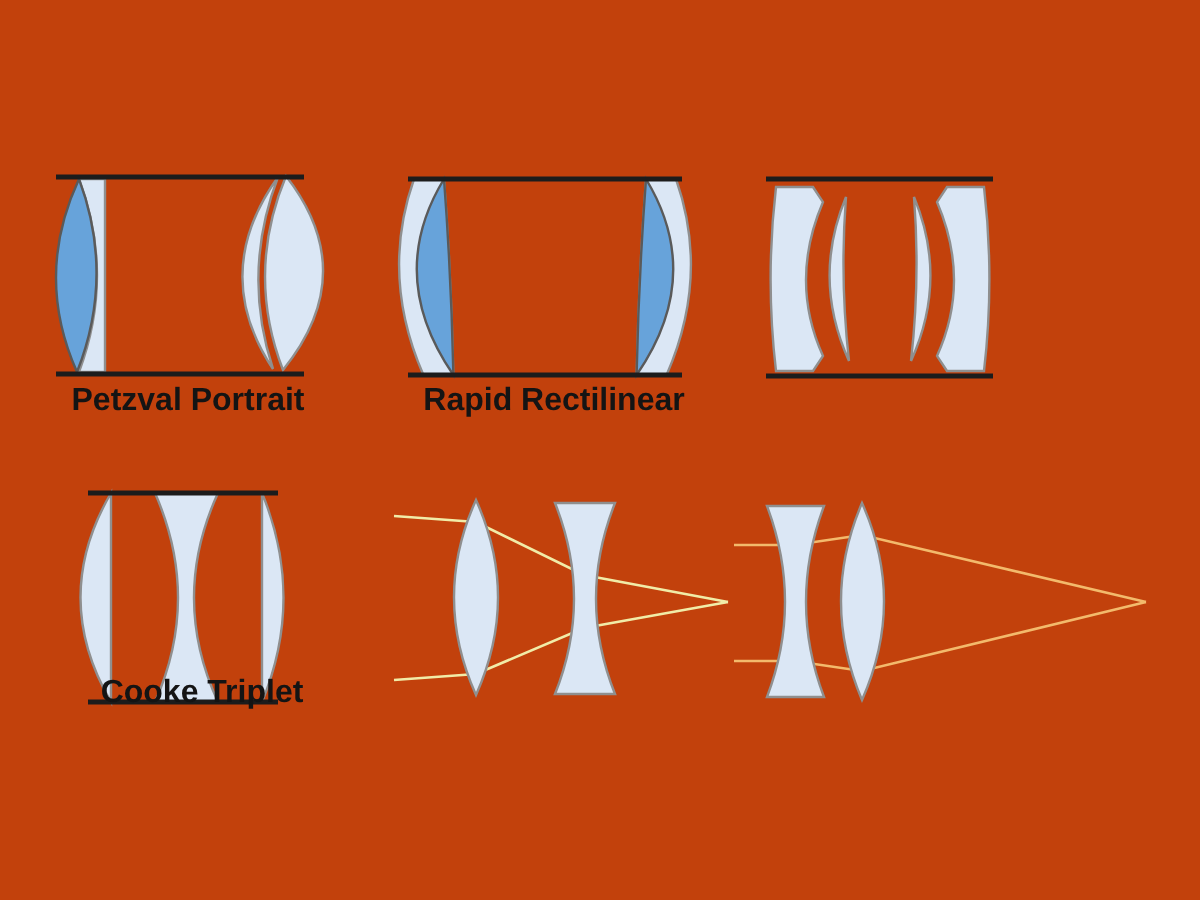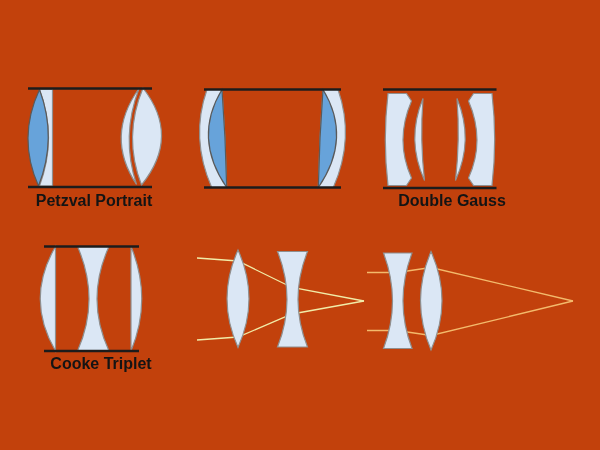--- a/index.html
+++ b/index.html
@@ -64,15 +64,15 @@
 
     <g>
       <path class="ray-orange" d="M367,272.5 L397,272.5 L431,267.5 L573,301"></path>
       <path class="ray-orange" d="M367,330.5 L397,330.5 L431,335.5 L573,301"></path>
       <path class="lens-light" d="M383.5,253 L412,253 Q394,301 412,348.5 L383.5,348.5 Q401.5,301 383.5,253 Z"></path>
       <path class="lens-light" d="M431,251.5 Q410,300.5 431,350 Q453,300.5 431,251.5 Z"></path>
     </g>
   </svg>
 
   <div class="label" style="left:94px;top:192px;">Petzval Portrait</div>
-  <div class="label" style="left:452px;top:192px;">Double Gauss</div>
-  <div class="label" style="left:101px;top:355px;text-align:right;">Cooke Triplet</div>
+  <div class="label" style="left:277px;top:192px;">Rapid Rectilinear</div>
+  <div class="label" style="left:101px;top:338px;text-align:right;">Cooke Triplet</div>
 </div>
 
 </body></html>

